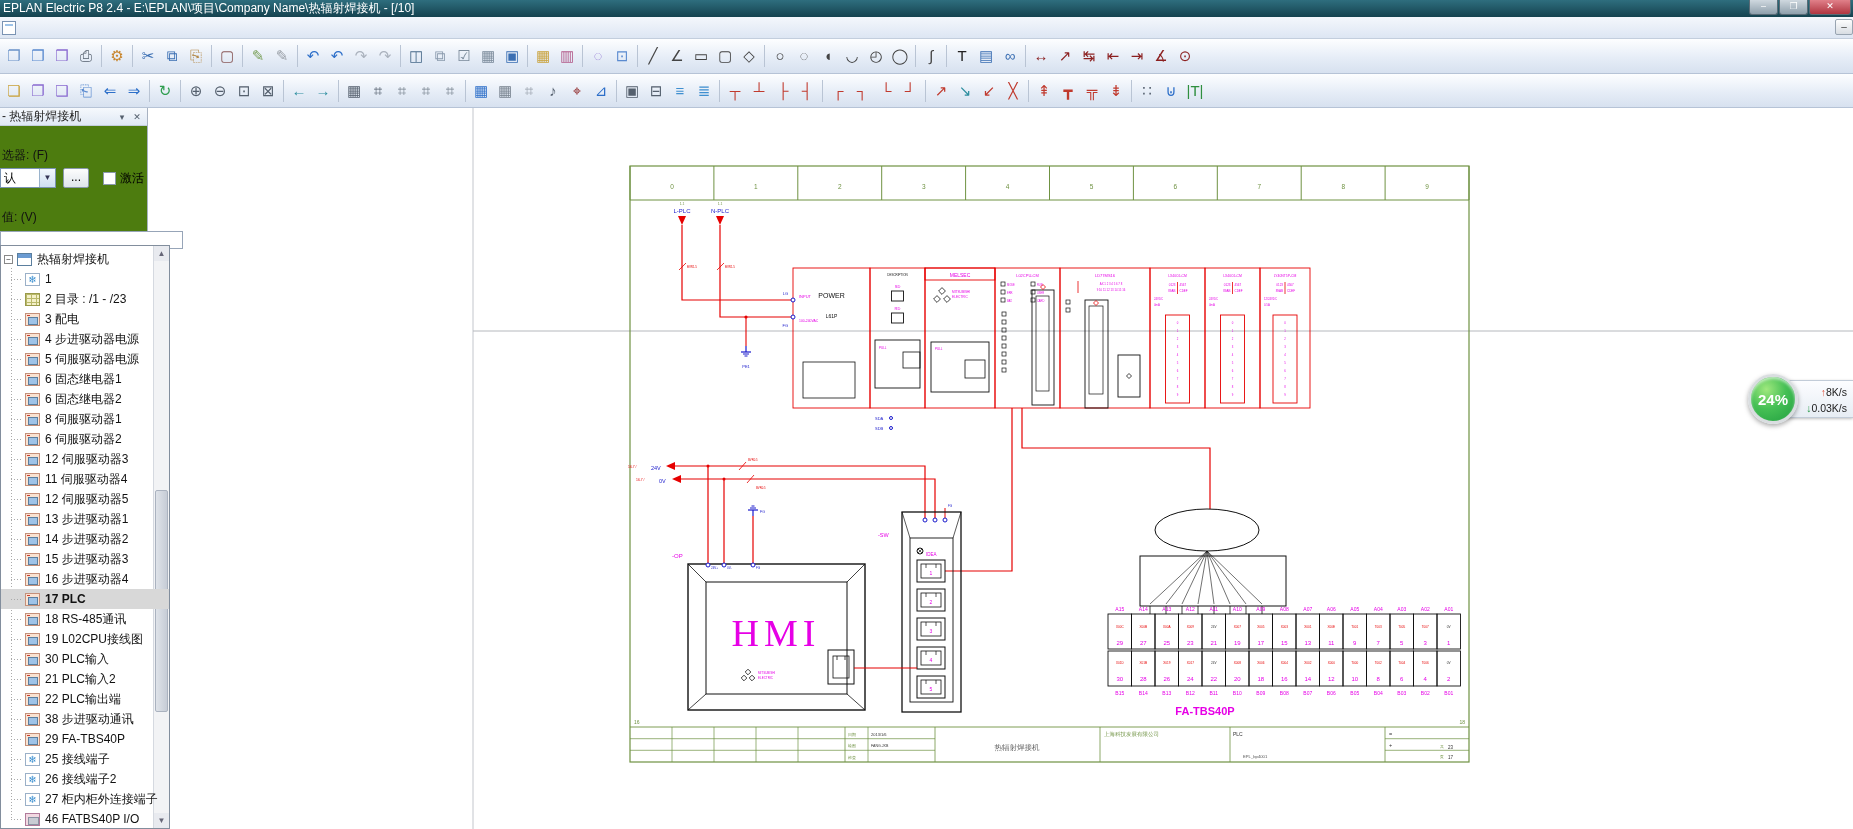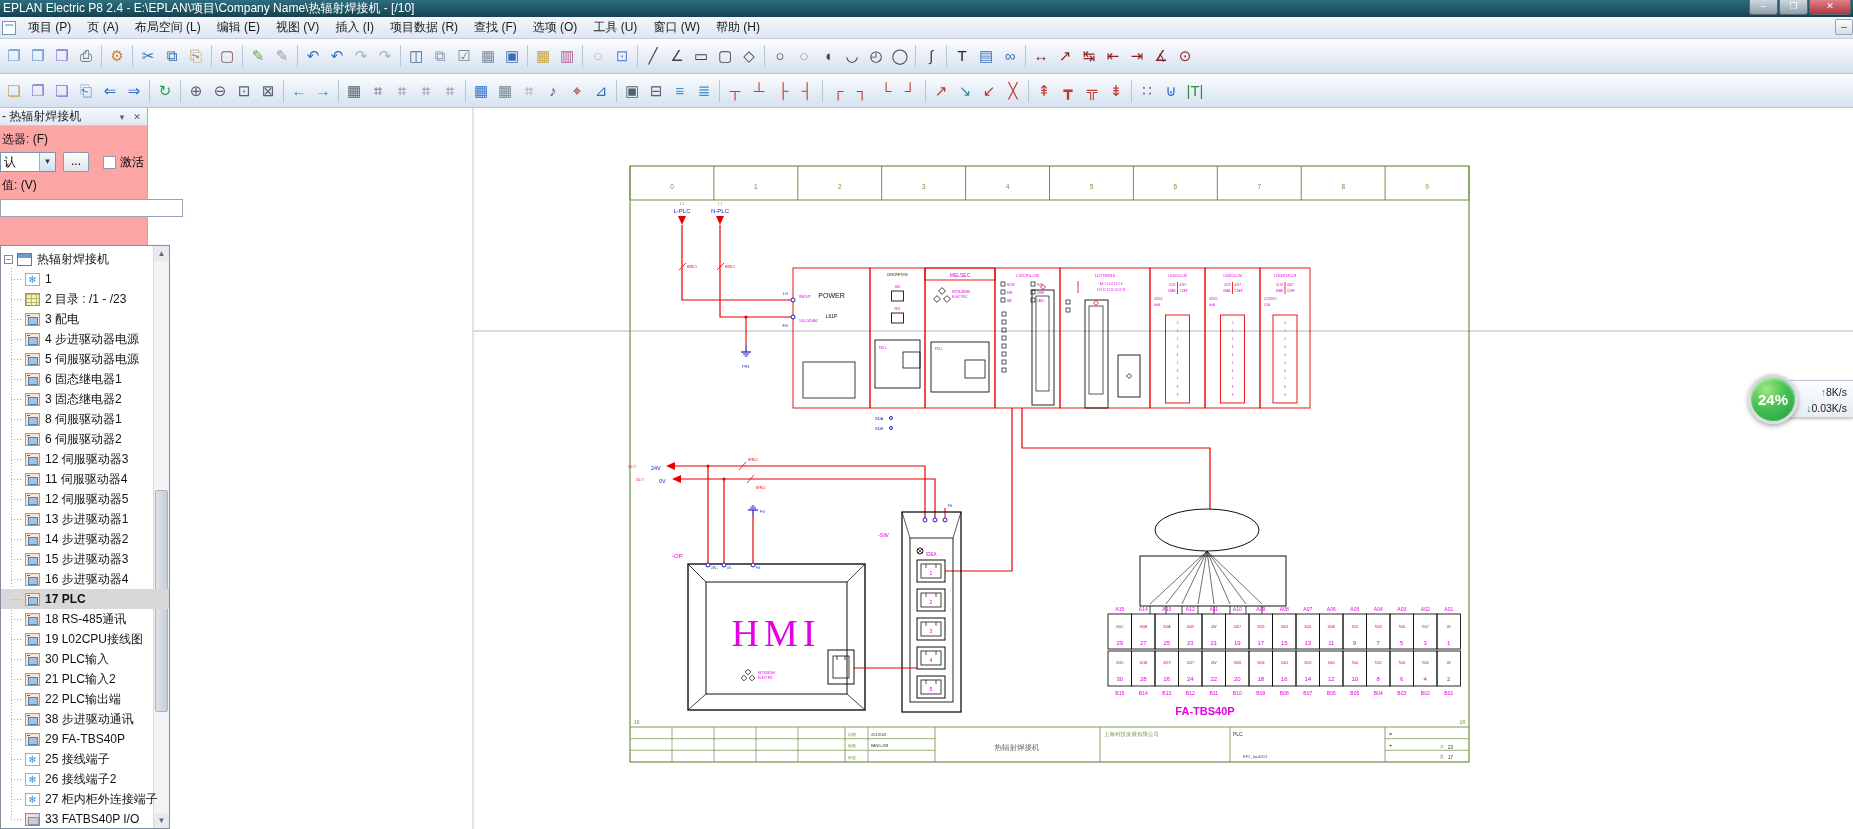--- a/index.html
+++ b/index.html
@@ -35,29 +35,29 @@
     border-bottom:1px solid #b6c3d6; display:flex; align-items:center; padding:0 2px; }
   .toolbar.row1 { top:39px; height:35px; }
   .toolbar.row2 { top:74px; height:34px; }
   .tb-icon { width:24px; height:26px; text-align:center; line-height:26px; font-size:15px;
     border-radius:3px; flex:0 0 auto; }
   .tb-sep { width:7px; height:24px; flex:0 0 auto; position:relative; }
   .tb-sep::after { content:""; position:absolute; left:3px; top:1px; bottom:1px; width:1px; background:#b9c4d4; }
 
   
   .sidebar { position:absolute; left:0; top:108px; width:148px; height:721px;
-    background:#fca5a5; border-right:1px solid #a8b2c2; font-size:12px; }
+    background:#4d7c0f; border-right:1px solid #a8b2c2; font-size:12px; }
   .panel-header { height:18px; background:linear-gradient(#f6f9fd,#dfe8f4);
     border-bottom:1px solid #c2cddc; line-height:17px; padding-left:2px; color:#222;
     position:relative; white-space:nowrap; }
   .ph-btn { position:absolute; top:2px; width:14px; height:13px; text-align:center;
     line-height:12px; font-size:9px; color:#55606e; border:1px solid transparent; }
   .ph-down { right:18px; }
   .ph-close { right:3px; }
-  .sb-label { padding:5px 0 2px 2px; color:#111; }
+  .sb-label { padding:21px 0 2px 2px; color:#111; }
   .combo-row { display:flex; align-items:center; padding-left:0; margin-top:2px; }
   .combo { width:56px; height:20px; background:#fff; border:1px solid #7a93b3;
     position:relative; line-height:18px; padding-left:3px; }
   .combo-arrow { position:absolute; right:0; top:0; width:16px; height:18px;
     background:linear-gradient(#f2f7fd,#cfdff2); border-left:1px solid #9ab3cc;
     font-size:8px; text-align:center; line-height:17px; color:#335; }
   .btn-dots { width:26px; height:20px; margin-left:7px; background:linear-gradient(#fdfdfd,#dfe5ec);
     border:1px solid #8a99ad; border-radius:2px; text-align:center; line-height:17px; }
   .chk-row { display:flex; align-items:center; margin-left:14px; }
   .checkbox { width:13px; height:13px; background:#fff; border:1px solid #8a99ad; }
@@ -126,34 +126,20 @@
     <span>EPLAN Electric P8 2.4 - E:\EPLAN\项目\Company Name\热辐射焊接机 - [/10]</span>
     <div class="win-btns">
       <div class="win-btn">–</div>
       <div class="win-btn">❐</div>
       <div class="win-btn close">✕</div>
     </div>
   </div>
 
   <div class="menubar">
     <span class="mdi-doc-icon"></span>
-    <span id="menu-items" style="display: flex;">
-        <span class="menu-item">项目 (P)</span>
-        <span class="menu-item">页 (A)</span>
-        <span class="menu-item">布局空间 (L)</span>
-        <span class="menu-item">编辑 (E)</span>
-        <span class="menu-item">视图 (V)</span>
-        <span class="menu-item">插入 (I)</span>
-        <span class="menu-item">项目数据 (R)</span>
-        <span class="menu-item">查找 (F)</span>
-        <span class="menu-item">选项 (O)</span>
-        <span class="menu-item">工具 (U)</span>
-        <span class="menu-item">窗口 (W)</span>
-        <span class="menu-item">帮助 (H)</span>
-      </span>
     <div class="mdi-min">–</div>
   </div>
 
   <div class="toolbar row1" id="toolbar1">
       <div class="tb-icon" style="color: rgb(107, 147, 201);">❐</div>
       <div class="tb-icon" style="color: rgb(91, 139, 208);">❒</div>
       <div class="tb-icon" style="color: rgb(138, 107, 208);">❒</div>
       <div class="tb-icon" style="color: rgb(85, 96, 110);">⎙</div>
       <div class="tb-sep"></div>
       <div class="tb-icon" style="color: rgb(200, 134, 46);">⚙</div>
@@ -323,21 +309,21 @@
         <div class="tree-row tree-item">
           <span class="ti ti-page"></span>
           <span>5 伺服驱动器电源</span>
         </div>
         <div class="tree-row tree-item">
           <span class="ti ti-page"></span>
           <span>6 固态继电器1</span>
         </div>
         <div class="tree-row tree-item">
           <span class="ti ti-page"></span>
-          <span>3 固态继电器2</span>
+          <span>6 固态继电器2</span>
         </div>
         <div class="tree-row tree-item">
           <span class="ti ti-page"></span>
           <span>8 伺服驱动器1</span>
         </div>
         <div class="tree-row tree-item">
           <span class="ti ti-page"></span>
           <span>6 伺服驱动器2</span>
         </div>
         <div class="tree-row tree-item">
@@ -407,21 +393,21 @@
         <div class="tree-row tree-item">
           <span class="ti ti-snow">❄</span>
           <span>26 接线端子2</span>
         </div>
         <div class="tree-row tree-item">
           <span class="ti ti-snow">❄</span>
           <span>27 柜内柜外连接端子</span>
         </div>
         <div class="tree-row tree-item">
           <span class="ti ti-io"></span>
-          <span>33 FATBS40P  I/O</span>
+          <span>46 FATBS40P  I/O</span>
         </div>
       </div>
   </div>
 
   <div class="canvas">
     <svg id="schematic-svg" width="1666" height="721" viewBox="187 108 1666 721">
         <line x1="473" y1="108" x2="473" y2="829" stroke="#c3c6cc" stroke-width="1"></line>
         <line x1="473" y1="331" x2="1853" y2="331" stroke="#b5b8bd" stroke-width="1"></line>
         <g>
           <rect x="630" y="166" width="839" height="596" stroke="#6f9242" fill="none" stroke-width="1.2"></rect>

